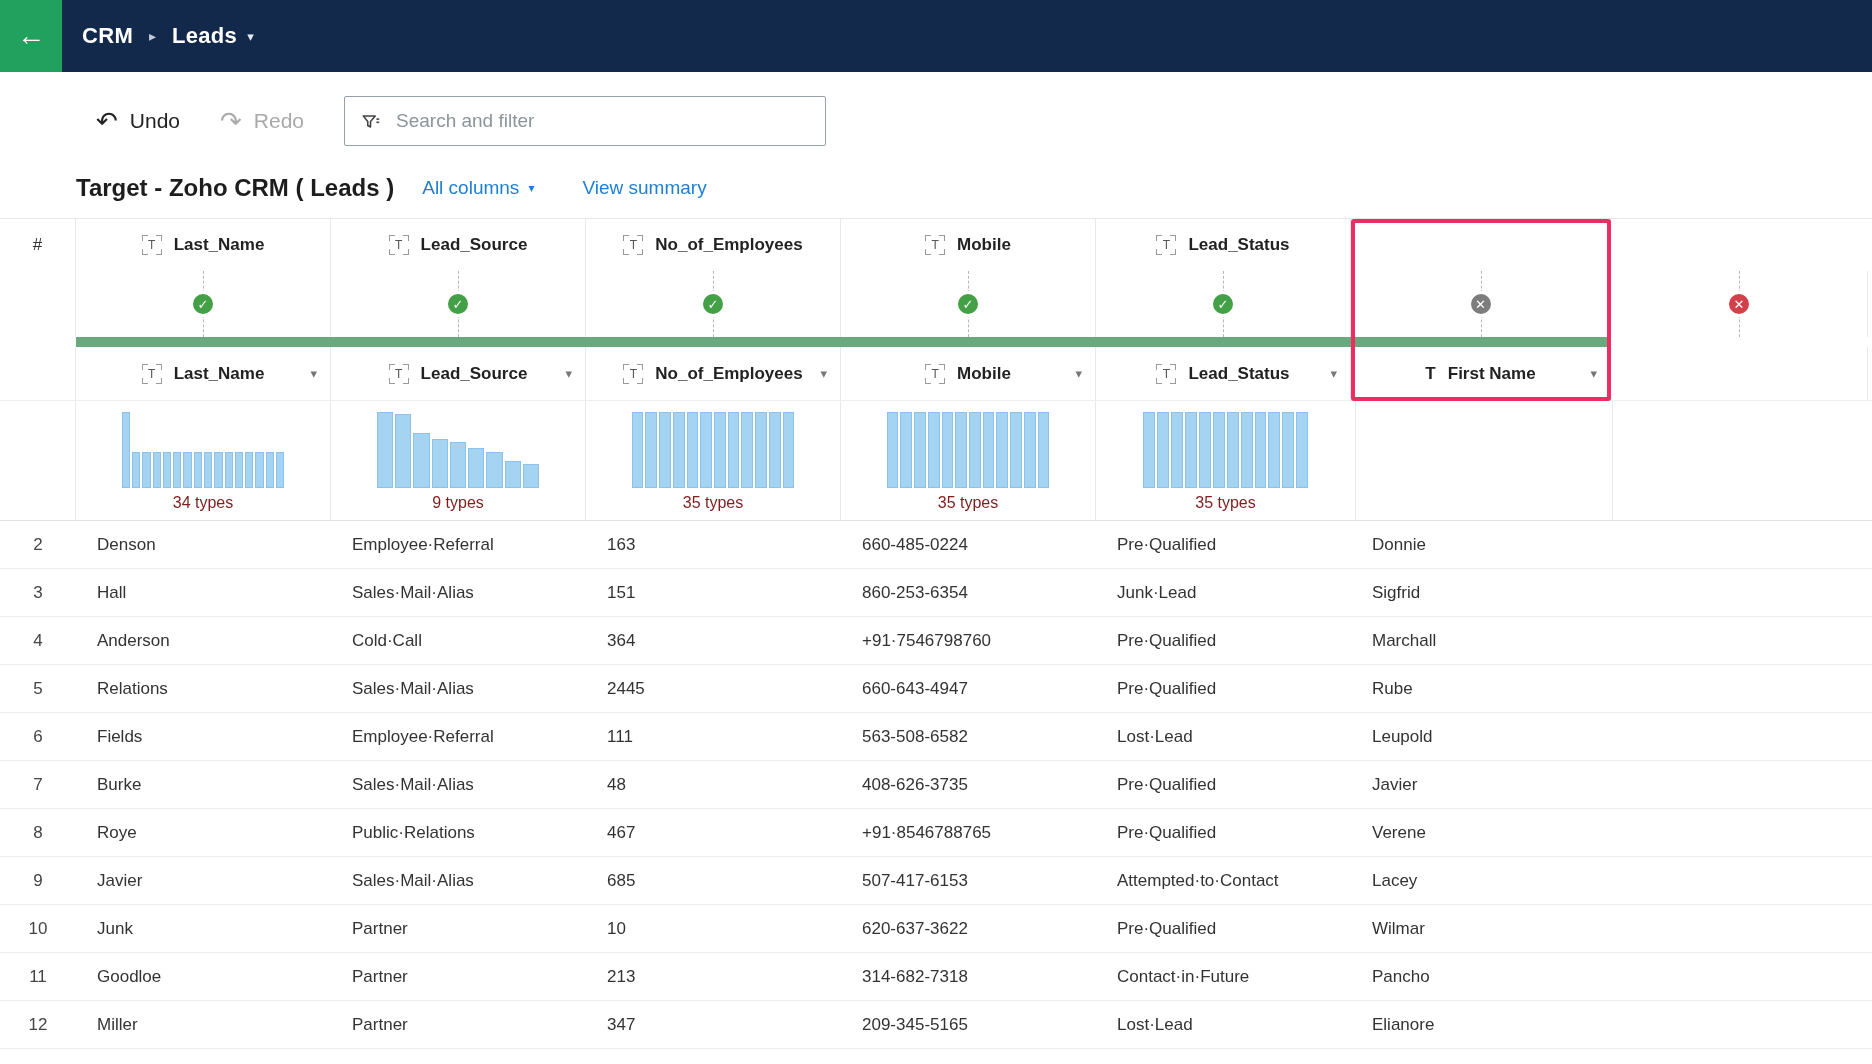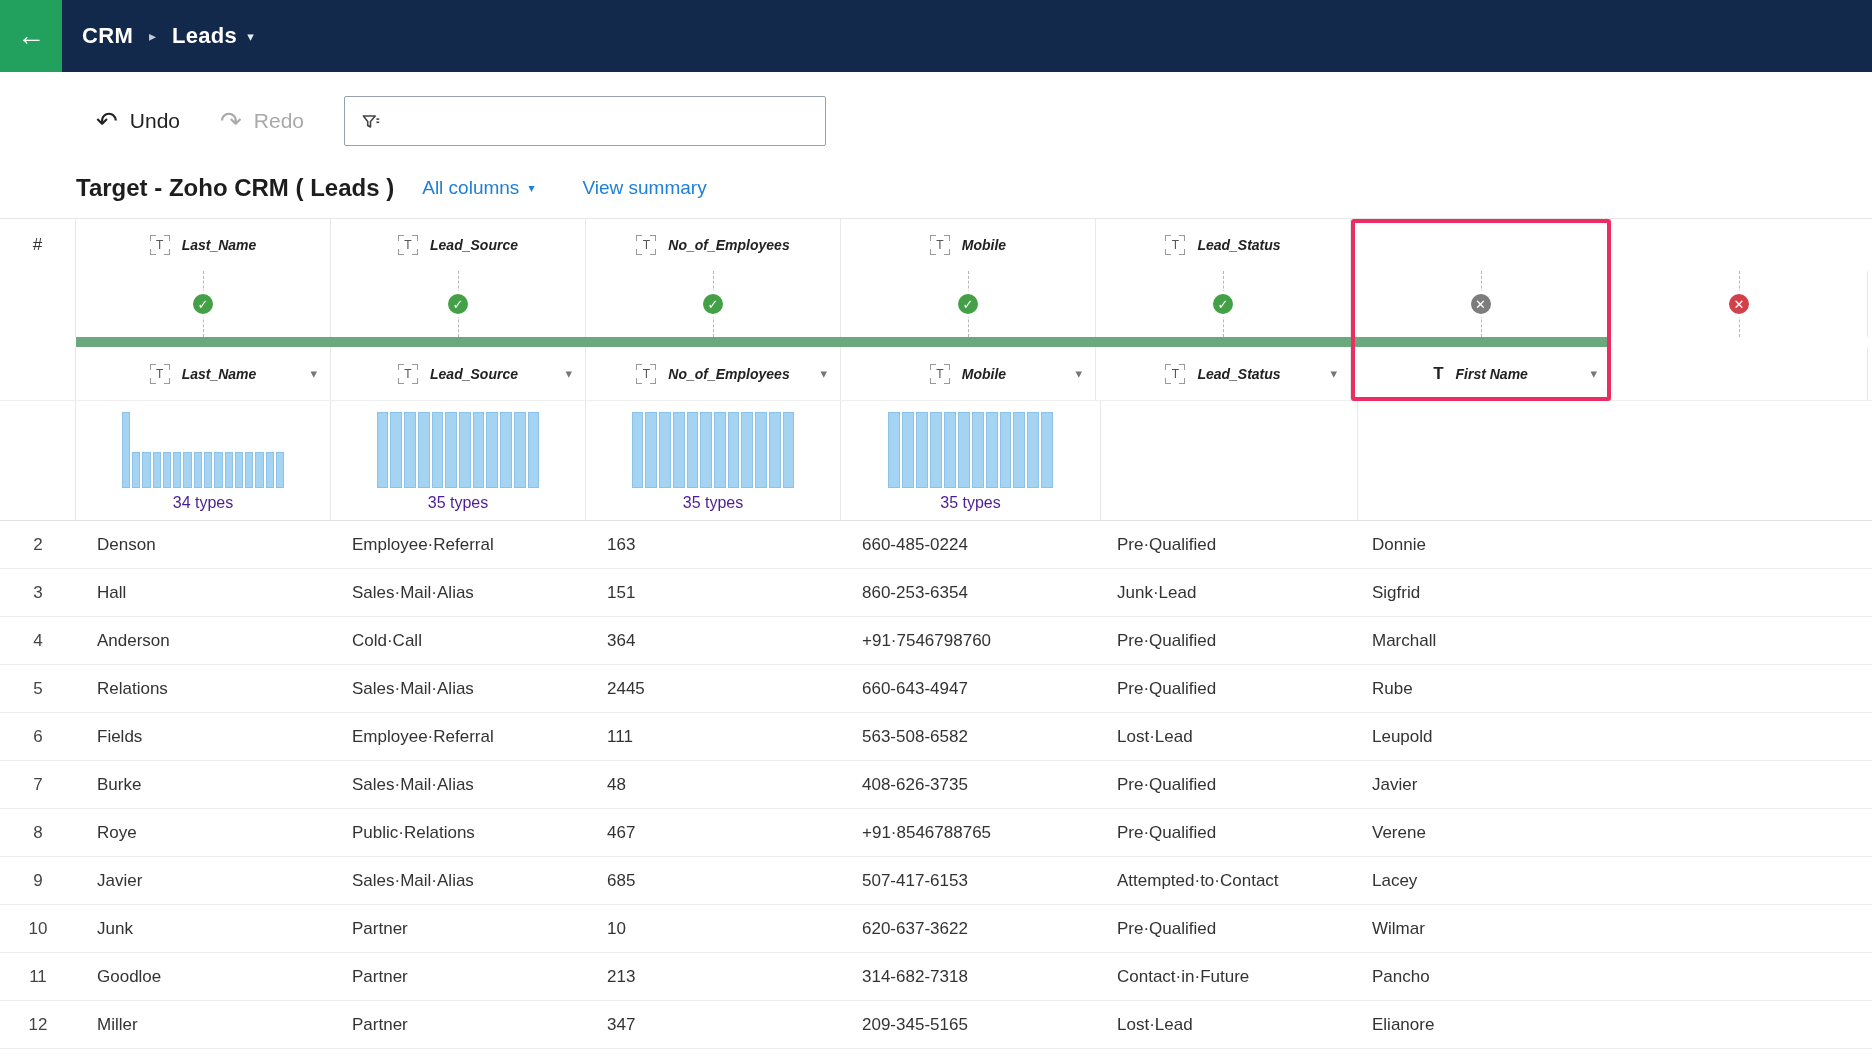--- a/index.html
+++ b/index.html
@@ -33,21 +33,21 @@
   .vs { margin-left:20px; }
 
   
   .hdr { position:relative; border-top:1px solid #e6e6e6; }
   .hrow { display:flex; }
   .hcell { flex:0 0 auto; border-right:1px solid #e8e8e8; }
   .numcol { width:76px; display:flex; align-items:center; justify-content:center; }
   .fill { flex:1 1 auto; border-right:none; }
   .rowA { height:52px; }
   .rowA .hcell { display:flex; align-items:center; justify-content:center; gap:12px; }
-  .hlabel { font-size:14px; font-weight:700; color:#222; white-space:nowrap;font-style:italic; }
+  .hlabel { font-size:17px; font-weight:700; color:#222; white-space:nowrap; }
   .hash { font-size:17px; color:#333; }
 
   .rowB .hcell { position:relative; height:66px; }
   .dash { position:absolute; left:50%; top:0; bottom:0; border-left:1px dashed #b8b8b8; }
   .badge { position:absolute; left:50%; top:50%; transform:translate(-50%,-50%); width:26px; height:26px; border-radius:50%; color:#fff; font-size:13px; display:flex; align-items:center; justify-content:center; border:3px solid #fff; cursor:pointer; }
   .badge.ok { background:#43a047; }
   .badge.ignored { background:#7d7d7d; }
   .badge.err { background:#d2404a; }
 
   .rowC { height:10px; }
@@ -57,21 +57,21 @@
   .rowD { height:54px; border-bottom:1px solid #efefef; }
   .srccell { position:relative; display:flex; align-items:center; justify-content:center; gap:12px; }
   .srccell .caret { position:absolute; right:13px; color:#777; font-size:13px; cursor:pointer; }
   .plainT { font-size:17px; font-weight:700; color:#222; }
 
   .rowE { height:120px; border-bottom:1px solid #e2e2e2; }
   .histcell { display:flex; flex-direction:column; justify-content:flex-end; padding-bottom:8px; }
   .bars { display:flex; align-items:flex-end; gap:2px; height:76px; width:64%; margin:0 auto; }
   .bars.narrow { width:42%; }
   .bar { flex:1; background:#a5d4f2; border:1px solid #8cc2ea; }
-  .types { text-align:center; font-size:16px; color:#4c1d95; margin-top:6px; }
+  .types { text-align:center; font-size:16px; color:#7f1d1d; margin-top:6px; }
 
   .hl-box { position:absolute; top:0; height:182px; border:4px solid #ed2d62; border-radius:3px; pointer-events:none; }
 
   
   .ticon { position:relative; width:20px; height:20px; display:inline-flex; align-items:center; justify-content:center; flex:0 0 auto; }
   .ticon-t { font-size:12px; color:#555; line-height:1; }
   .ticon::before { content:""; position:absolute; inset:0;
     background-image:
       linear-gradient(#9a9a9a,#9a9a9a), linear-gradient(#9a9a9a,#9a9a9a),
       linear-gradient(#9a9a9a,#9a9a9a), linear-gradient(#9a9a9a,#9a9a9a),
@@ -115,20 +115,21 @@
     <button class="tbtn redo">
       <span class="tbicon">↷</span>
       <span>Redo</span>
     </button>
     <div class="searchbox">
       <svg width="19" height="19" viewBox="0 0 24 24">
         <path d="M3 5 h15 l-6 7 v7 l-3.5 -2 v-5 z" fill="none" stroke="#444" stroke-width="2" stroke-linejoin="round"></path>
         <line x1="19.5" y1="9" x2="23" y2="9" stroke="#444" stroke-width="2"></line>
         <line x1="19.5" y1="13" x2="23" y2="13" stroke="#444" stroke-width="2"></line>
       </svg>
+      <input placeholder="Search and filter" style="">
     </div>
   </div>
 
   <div class="titlebar">
     <h1 class="title">Target - Zoho CRM ( Leads )</h1>
     <a class="link">
       <span>All columns</span>
       <span class="caret">▾</span>
     </a>
     <a class="link vs">View summary</a>
@@ -280,20 +281,34 @@
               <span class="bar" style="height:48%"></span>
               <span class="bar" style="height:48%"></span>
               <span class="bar" style="height:48%"></span>
               <span class="bar" style="height:48%"></span>
             </div>
             <div class="types">34 types</div>
           </div>
           <div class="hcell histcell" style="width:255px">
             <div class="bars">
               <span class="bar" style="height:100%"></span>
+              <span class="bar" style="height:97%"></span>
+              <span class="bar" style="height:73%"></span>
+              <span class="bar" style="height:65%"></span>
+              <span class="bar" style="height:61%"></span>
+              <span class="bar" style="height:52%"></span>
+              <span class="bar" style="height:48%"></span>
+              <span class="bar" style="height:35%"></span>
+              <span class="bar" style="height:32%"></span>
+            </div>
+            <div class="types">9 types</div>
+          </div>
+          <div class="hcell histcell" style="width:255px">
+            <div class="bars">
+              <span class="bar" style="height:100%"></span>
               <span class="bar" style="height:100%"></span>
               <span class="bar" style="height:100%"></span>
               <span class="bar" style="height:100%"></span>
               <span class="bar" style="height:100%"></span>
               <span class="bar" style="height:100%"></span>
               <span class="bar" style="height:100%"></span>
               <span class="bar" style="height:100%"></span>
               <span class="bar" style="height:100%"></span>
               <span class="bar" style="height:100%"></span>
               <span class="bar" style="height:100%"></span>

